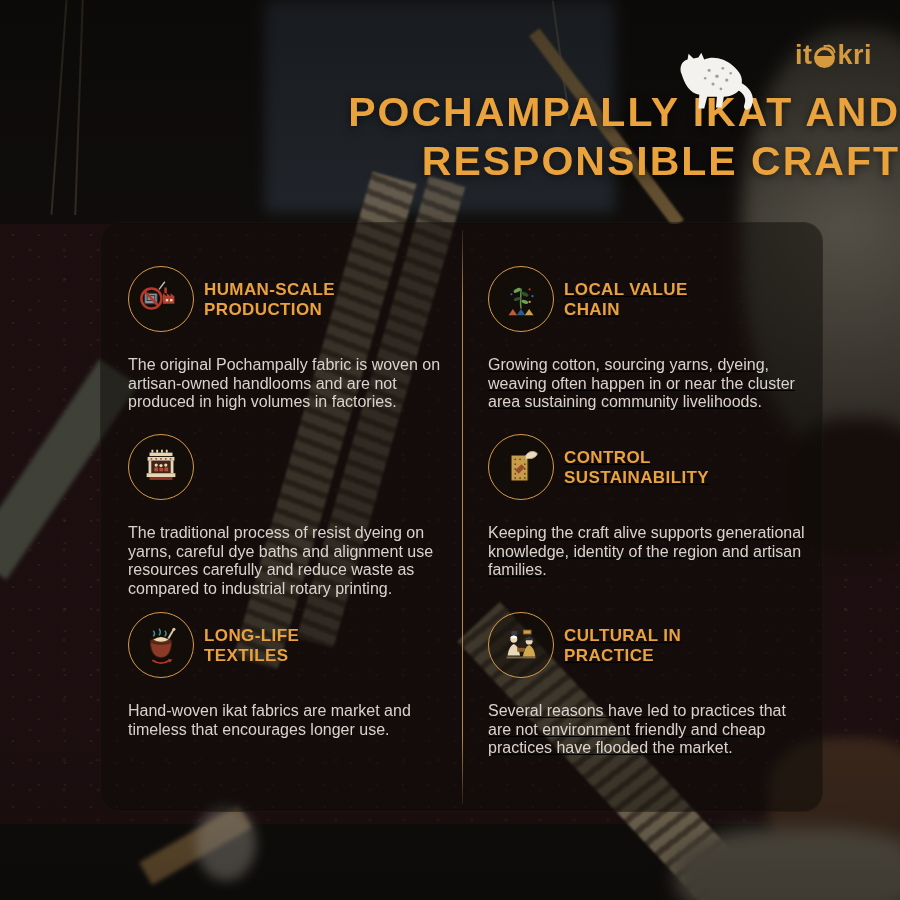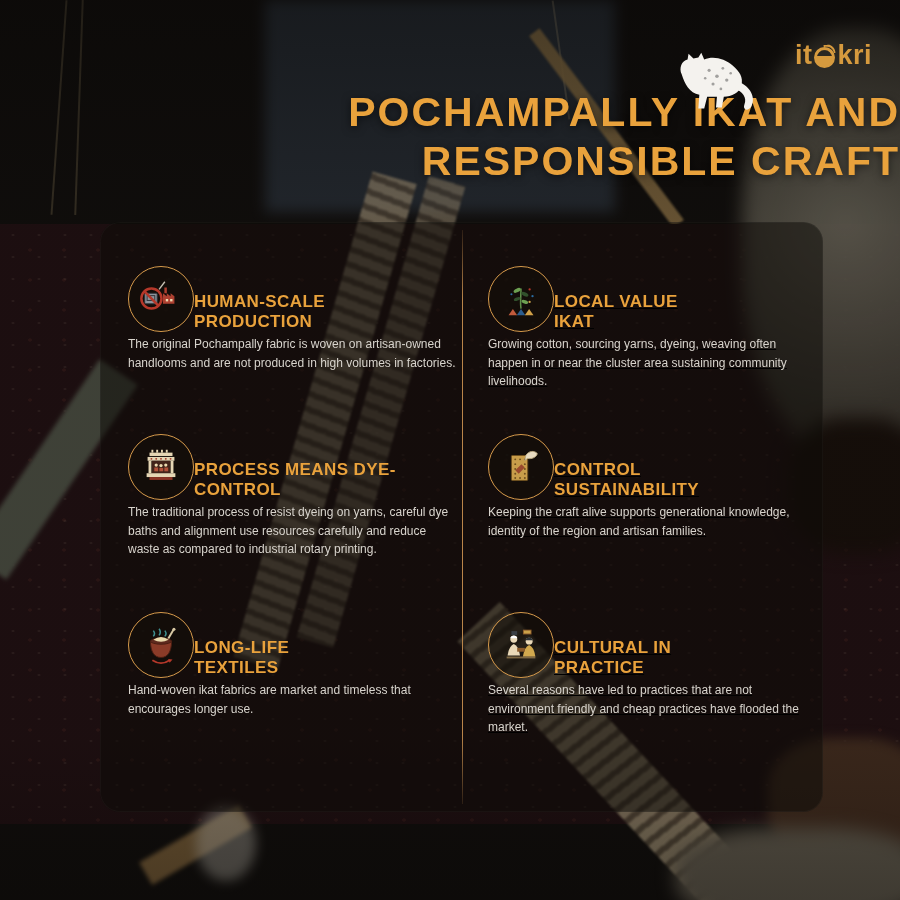--- a/index.html
+++ b/index.html
@@ -51,26 +51,26 @@
   .card{position:absolute;z-index:3;left:100px;top:222px;width:723px;height:590px;
      border-radius:20px;background:rgba(13,11,8,.52);box-shadow:inset 0 0 0 1px rgba(255,255,255,.03);}
   .divider{position:absolute;left:362px;top:8px;bottom:8px;width:1px;
      background:linear-gradient(180deg,rgba(185,133,74,.15),#B9854A 12%,#B9854A 88%,rgba(185,133,74,.15));}
   .col{position:absolute;top:44px;}
   .col-left{left:28px;width:330px;}
   .col-right{left:388px;width:322px;text-decoration:underline;}
   .section{}
   .s-tall1{height:168px;}
   .s-tall2{height:178px;}
-  .icon-row{display:flex;align-items:flex-end;}
+  .icon-row{display:flex;align-items:center;gap:10px;}
   .icon-circle{flex:0 0 auto;width:64px;height:64px;border:1.5px solid #D69A4B;border-radius:50%;
      background:rgba(18,14,10,.55);display:flex;align-items:center;justify-content:center;}
   .heading{margin:2px 0 0;color:#E9A23C;font-weight:bold;font-size:17px;line-height:20px;letter-spacing:.4px;}
   .h-line{display:block;}
-  .body{margin:3px 0 0;color:#D8D4CD;font-size:12px;line-height:18.5px;}
+  .body{margin:24px 0 0;color:#D8D4CD;font-size:16px;line-height:18.5px;}
 </style>
 </head>
 <body>
 
 <div id="stage">
 
   <div class="bg">
     <div class="bg-top-blue"></div>
     <div class="bg-thread t1"></div>
     <div class="bg-thread t2"></div>
@@ -173,24 +173,20 @@
                 </g>
               <g fill="#b05038">
                   <rect x="17" y="24.5" width="4" height="4"></rect>
                   <rect x="22.3" y="25" width="4" height="3.5"></rect>
                   <rect x="27.5" y="24.5" width="4" height="4"></rect>
                 </g>
               <rect x="9" y="30.5" width="30" height="4" fill="#e5d6b4"></rect>
               <rect x="12" y="34.5" width="24" height="3" fill="#8a3325"></rect>
             </svg>
           </span>
-          <h3 class="heading">
-            <span class="h-line">PROCESS MEANS DYE-</span>
-            <span class="h-line">CONTROL</span>
-          </h3>
         </div>
         <p class="body">The traditional process of resist dyeing on yarns, careful dye baths and alignment use resources carefully and reduce waste as compared to industrial rotary printing.</p>
       </div>
 
       <div class="section">
         <div class="icon-row">
           <span class="icon-circle">
             <svg width="46" height="46" viewBox="0 0 48 48">
               <g stroke="#3f8f8f" stroke-width="1.6" fill="none">
                 <path d="M16 9 q2.5 3 0 6"></path>
@@ -230,21 +226,21 @@
                 <circle cx="36" cy="21" r="1.2" fill="#2b6ca3"></circle>
               <circle cx="33" cy="27" r="1.2" fill="#caa24a"></circle>
                 <circle cx="14" cy="19" r="1.1" fill="#2b6ca3"></circle>
               <polygon points="11,41 15.5,34.5 20,41" fill="#c05a3c"></polygon>
               <polygon points="19.5,41 24,34.5 28.5,41" fill="#2b5d8f"></polygon>
               <polygon points="28,41 32.5,34.5 37,41" fill="#d0a048"></polygon>
             </svg>
           </span>
           <h3 class="heading">
             <span class="h-line">LOCAL VALUE</span>
-            <span class="h-line">IKAT</span>
+            <span class="h-line">CHAIN</span>
           </h3>
         </div>
         <p class="body">Growing cotton, sourcing yarns, dyeing, weaving often happen in or near the cluster area sustaining community livelihoods.</p>
       </div>
 
       <div class="section s-tall2">
         <div class="icon-row">
           <span class="icon-circle">
             <svg width="46" height="46" viewBox="0 0 48 48">
               <rect x="14" y="12" width="17" height="26" rx="1" fill="#c89d4a" stroke="#6e4f1e"></rect>

